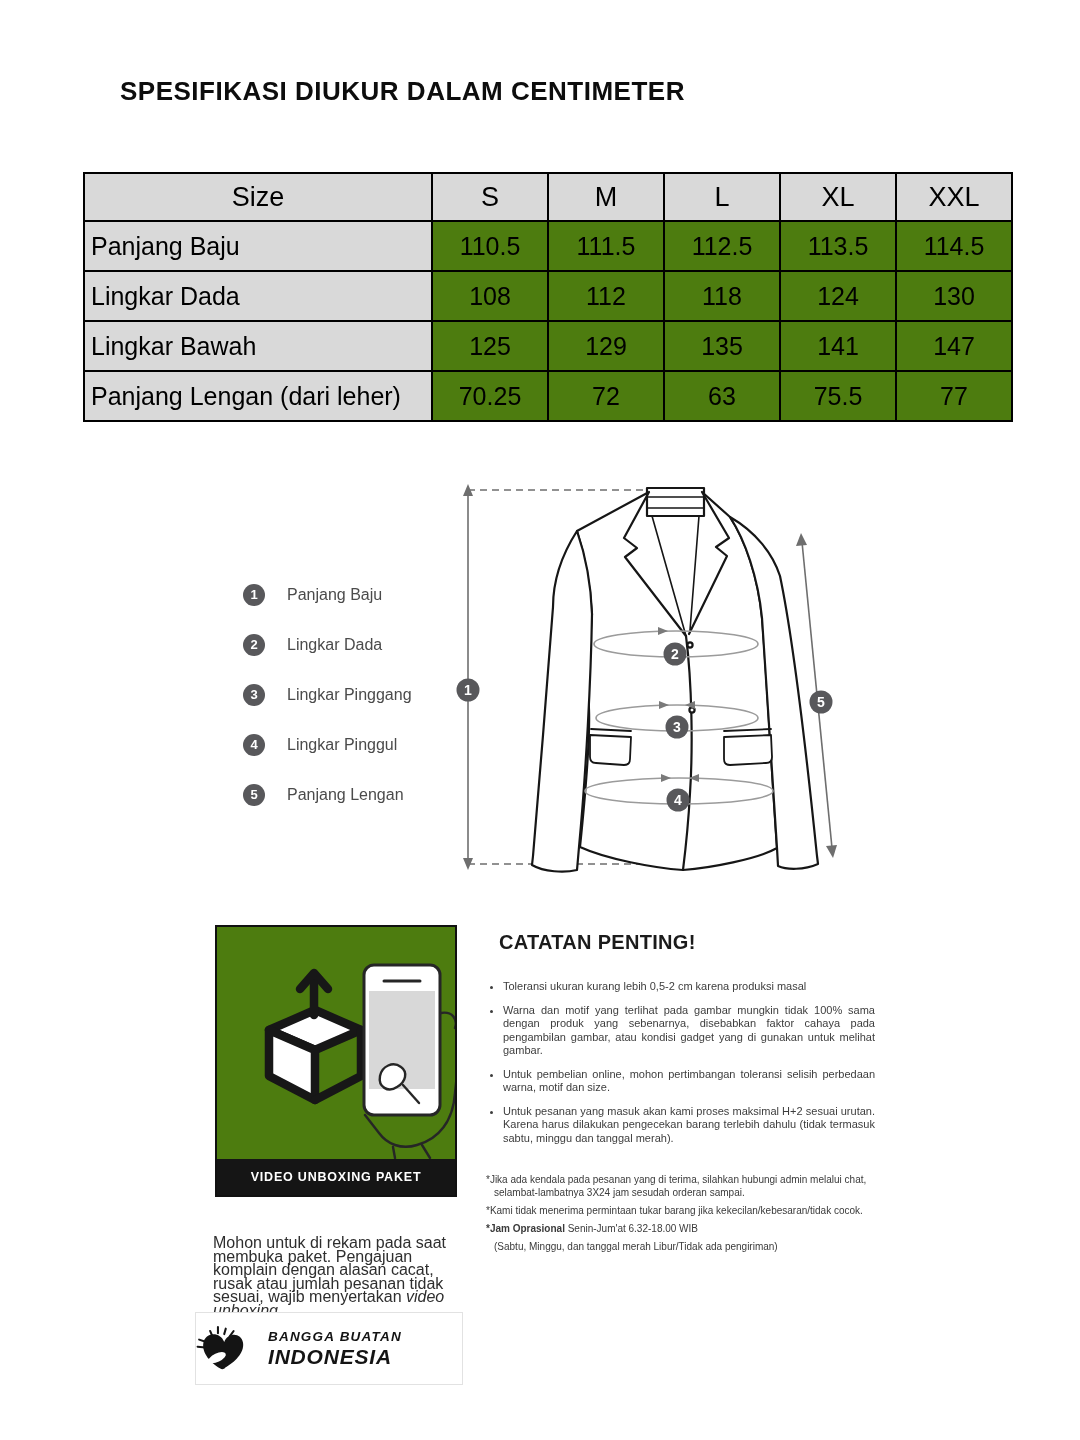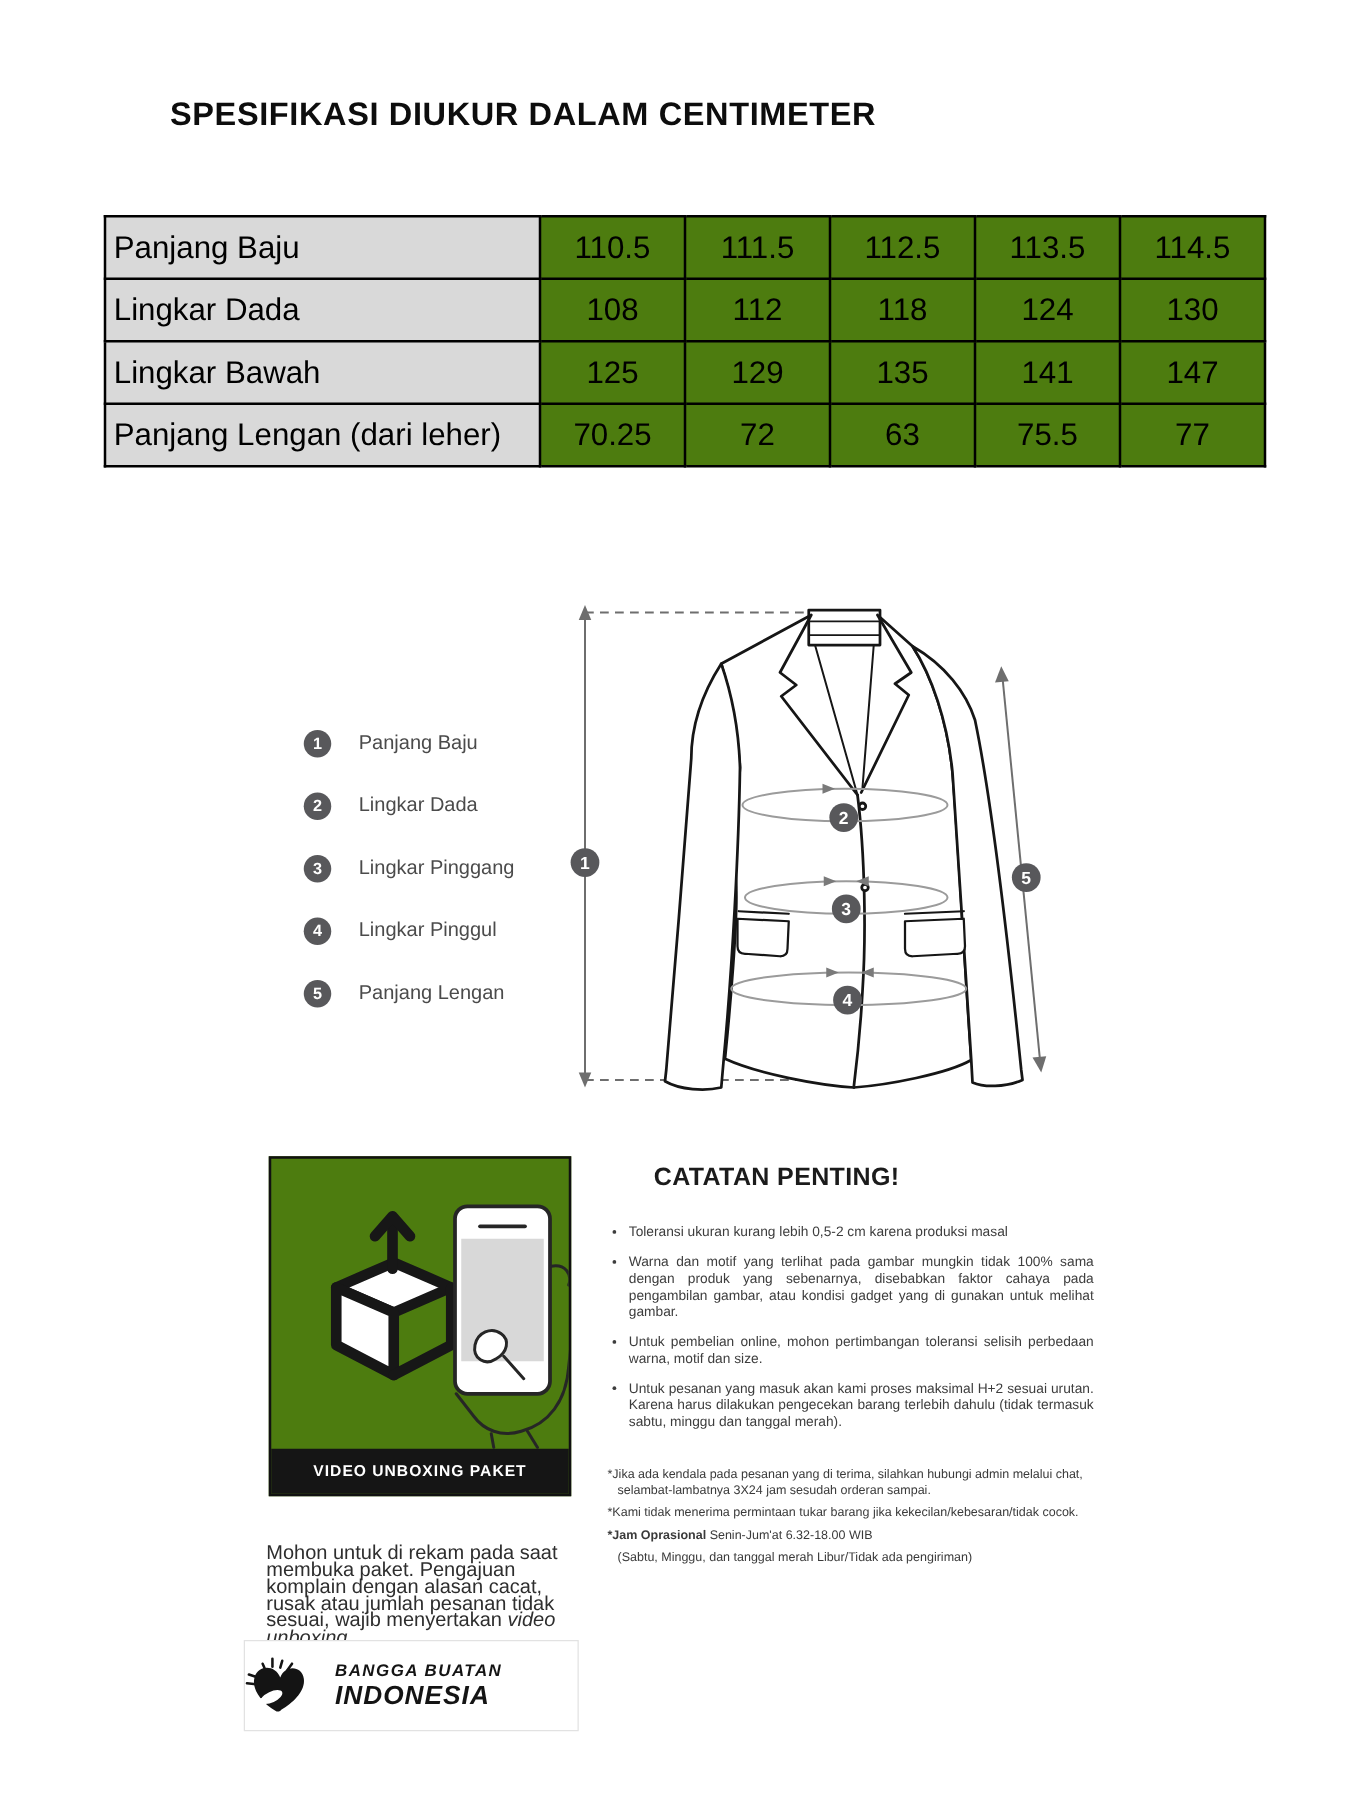--- a/index.html
+++ b/index.html
@@ -2,21 +2,21 @@
 <html><head>
 <meta charset="utf-8">
 <style>
   html,body { margin:0; padding:0; background:#ffffff; }
   #page {
     position:relative; width:1080px; height:1440px; background:#ffffff;
     font-family:"Liberation Sans", sans-serif; color:#000; overflow:hidden;
   }
   
   .title {
-    position:absolute; left:136px; top:76px;
+    position:absolute; left:120px; top:76px;
     font-size:26px; font-weight:bold; letter-spacing:0.5px; color:#0d0d0d;
   }
   
   table.size-table {
     position:absolute; left:83px; top:172px;
     border-collapse:collapse; table-layout:fixed;
   }
   table.size-table th, table.size-table td {
     border:2px solid #000; font-weight:normal; box-sizing:border-box;
   }
@@ -47,21 +47,21 @@
     color:#fff; font-size:12.5px; font-weight:bold; letter-spacing:0.8px;
     text-align:center; line-height:36px;
   }
   .unboxing-note {
     position:absolute; left:213px; top:1236px; width:254px;
     font-size:16px; line-height:13.5px; color:#2e2e2e;
   }
   .unboxing-note .it { font-style:italic; }
   
   .notes-heading {
-    position:absolute; left:523px; top:931px;
+    position:absolute; left:499px; top:931px;
     font-size:20px; font-weight:800; letter-spacing:0.3px; color:#1b1b1b;
   }
   .notes-list {
     position:absolute; left:486px; top:980px; width:372px;
     margin:0; padding:0 0 0 17px;
   }
   .notes-list li {
     font-size:11px; line-height:13.5px; color:#3d3d3d;
     text-align:justify; margin-bottom:10px;
   }
@@ -92,20 +92,28 @@
   <table class="size-table">
     <colgroup>
       <col class="col-size">
         <col class="col-s">
         <col class="col-s">
         <col class="col-s">
         <col class="col-s">
         <col class="col-s">
     </colgroup>
     <tbody>
+        <tr>
+      <th>Size</th>
+      <th>S</th>
+      <th>M</th>
+      <th>L</th>
+      <th>XL</th>
+      <th>XXL</th>
+    </tr>
     <tr>
       <td class="rowlabel">Panjang Baju</td>
       <td>110.5</td>
       <td>111.5</td>
       <td>112.5</td>
       <td>113.5</td>
       <td>114.5</td>
     </tr>
     <tr>
       <td class="rowlabel">Lingkar Dada</td>

